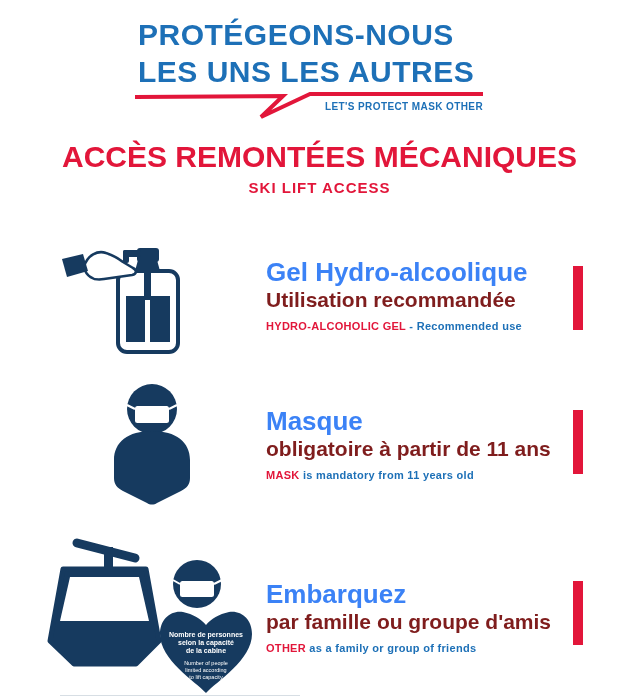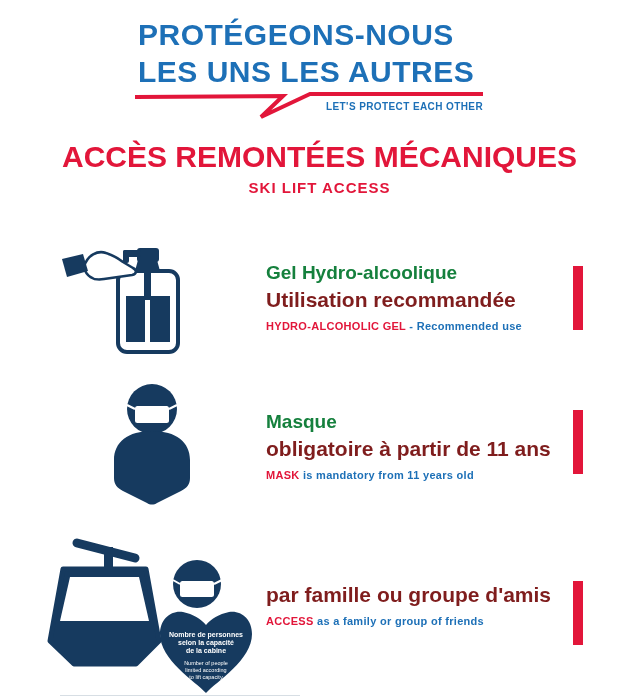--- a/index.html
+++ b/index.html
@@ -30,21 +30,21 @@
   .title-en {
     color:#e2163a; font-weight:700; font-size:15px; letter-spacing:1px;
     text-align:center; margin-top:5px;
   }
   
   .row { position:absolute; left:0; width:625px; }
   .row-gel    { top:233px; height:138px; }
   .row-mask   { top:372px; height:142px; }
   .row-embark { top:525px; height:171px; }
   .sec-text { position:absolute; left:266px; }
-  .h-red  { color:#15803d; font-weight:700; font-size:19px; line-height:27px; white-space:nowrap; }
+  .h-red  { color:#3b82f6; font-weight:700; font-size:26px; line-height:27px; white-space:nowrap; }
   .h-blue { color:#7f1d1d; font-weight:700; font-size:21px; line-height:27px; white-space:nowrap; }
   .caption { margin-top:7px; font-size:11px; font-weight:700; letter-spacing:0.3px; white-space:nowrap; }
   .cap-red  { color:#e2163a; }
   .cap-blue { color:#1d70b7; }
   .red-bar { position:absolute; left:573px; width:10px; height:64px; background:#e2163a; }
   .icon-svg { position:absolute; }
   
   .cutoff { position:absolute; left:60px; top:691px; width:240px; height:2px;
             background:#b6c2cd; opacity:.55; }
   svg text.note-fr { font:700 7px "Liberation Sans", sans-serif; fill:#ffffff; }
@@ -55,21 +55,21 @@
 
 <div class="page">
 
   <div class="hdr">
     <div class="hdr-line">PROTÉGEONS-NOUS</div>
     <div class="hdr-line">LES UNS LES AUTRES</div>
   </div>
   <svg class="zigzag" width="352" height="32" viewBox="0 0 352 32">
     <polyline points="0,7 148,6 126,27 175,4 348,4" fill="none" stroke="#e2163a" stroke-width="4"></polyline>
   </svg>
-  <div class="tagline">LET'S PROTECT EACH OTHER</div>
+  <div class="tagline">LET'S PROTECT MASK OTHER</div>
 
   <div class="title-block">
     <div class="title-fr">ACCÈS REMONTÉES MÉCANIQUES</div>
     <div class="title-en">SKI LIFT ACCESS</div>
   </div>
 
   <div class="row row-gel">
     <svg class="icon-svg" style="left:48px; top:3px;" width="170" height="130" viewBox="0 0 170 130">
 
       <rect x="70" y="31" width="60" height="81" rx="9" fill="#ffffff" stroke="#163a5f" stroke-width="4"></rect>
@@ -133,23 +133,24 @@
       <g>
         <text class="note-fr" x="161" y="106" text-anchor="middle">Nombre de personnes</text>
         <text class="note-fr" x="161" y="114" text-anchor="middle">selon la capacité</text>
         <text class="note-fr" x="161" y="122" text-anchor="middle">de la cabine</text>
         <text class="note-en" x="161" y="134" text-anchor="middle">Number of people</text>
         <text class="note-en" x="161" y="141" text-anchor="middle">limited according</text>
         <text class="note-en" x="161" y="148" text-anchor="middle">to lift capacity</text>
       </g>
     </svg>
     <div class="sec-text" style="top:52px;">
+      <div class="h-red">Embarquez</div>
       <div class="h-blue">par famille ou groupe d'amis</div>
       <div class="caption">
-        <span class="cap-red">ACCESS</span>
+        <span class="cap-red">OTHER</span>
         <span class="cap-blue">as a family or group of friends</span>
       </div>
     </div>
     <div class="red-bar" style="top:52px;"></div>
   </div>
 
   <div class="cutoff"></div>
 </div>
 
 </body></html>

